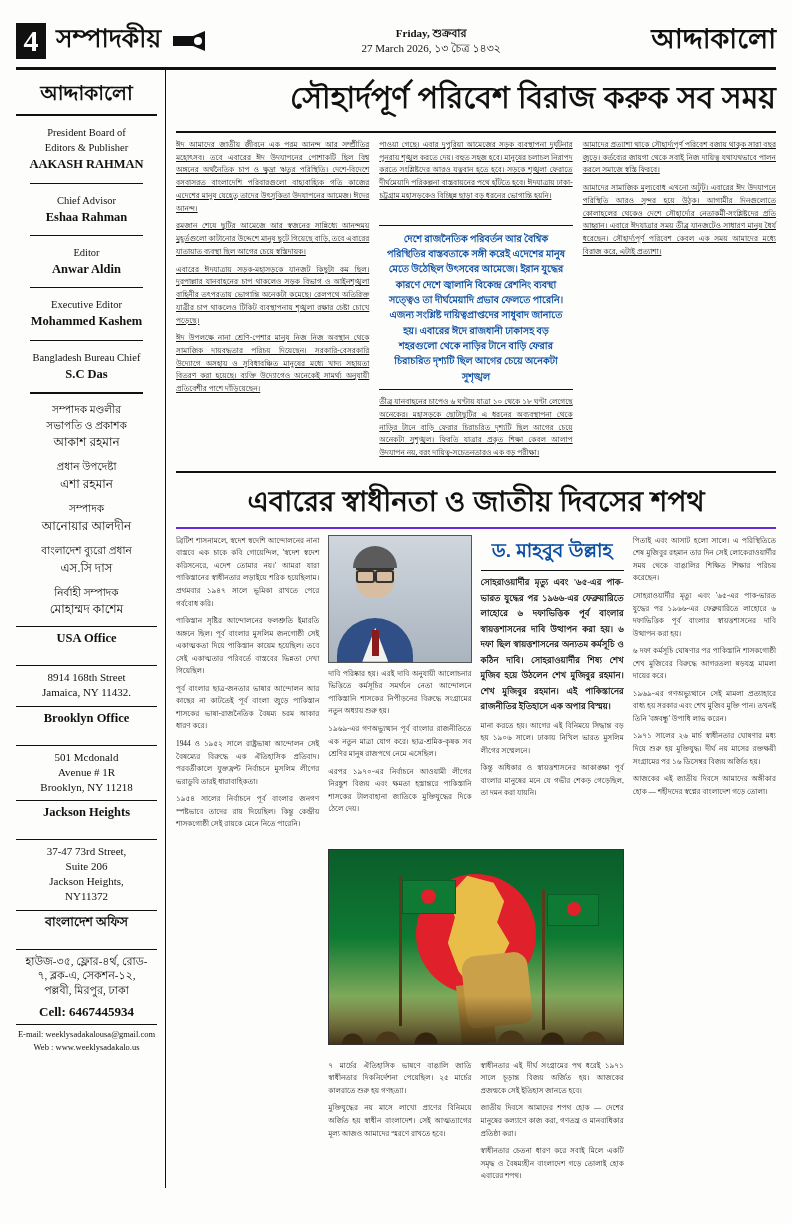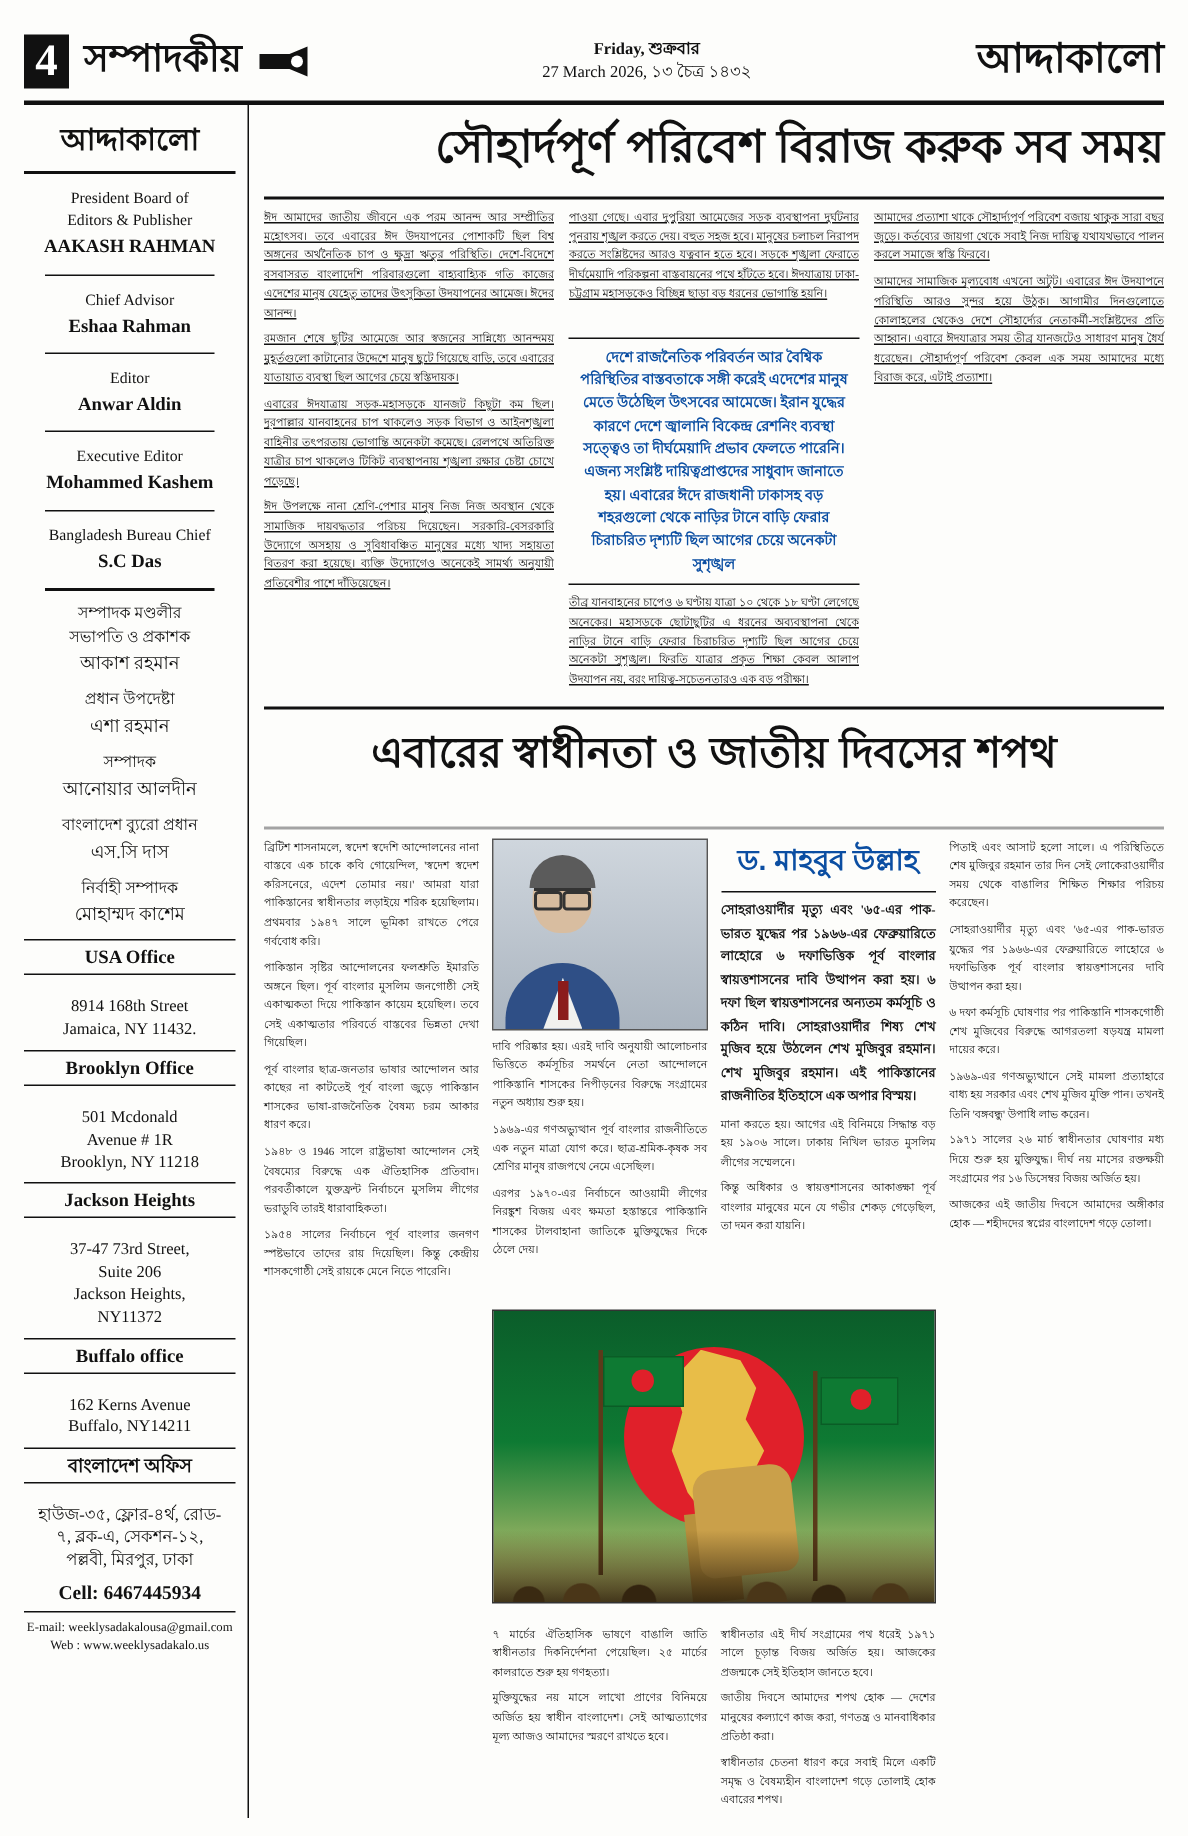--- a/index.html
+++ b/index.html
@@ -58,21 +58,21 @@
   .staff-role { font-size: 10.5px; }
   .staff-name { font-weight:bold; font-size: 12.5px; }
   .rule { height:1px; background:#111; margin: 8px 14px; }
   .bn-block { margin: 8px 0; font-size: 11px; line-height:1.5; }
   .bn-role { font-size: 10.5px; }
   .bn-name { font-weight:normal; font-size: 12px; }
   .office {
     border-top:1px solid #111; margin-top:6px; padding-top:3px;
     font-size: 11px; line-height:1.35;
   }
-  .office-title { font-weight:bold; font-size: 12.5px; border-bottom:1px solid #111; padding-bottom:2px; margin-bottom:14px;}
+  .office-title { font-weight:bold; font-size: 12.5px; border-bottom:1px solid #111; padding-bottom:18px; margin-bottom:4px;}
   .cell { font-weight:bold; font-size:13px; margin:6px 0 4px; }
   .contact { font-size: 8.5px; line-height:1.5; border-top:1px solid #111; padding-top:3px; }
 
   
   .content { flex:1; padding-left: 10px; }
 
   .headline {
     font-size: 30px; font-weight: bold; text-align:right;
     border-bottom: 2px solid #111; padding: 4px 0 6px;
     font-family:"Liberation Sans", sans-serif;
@@ -89,21 +89,21 @@
   .pullquote {
     border-top: 1px solid #111; border-bottom: 1px solid #111;
     padding: 5px 4px; margin: 22px 0 6px;
     font-weight: bold; font-size: 9.6px; line-height: 1.6; text-align:center;
     color:#0b4ea2;
   }
 
   
   .headline2 {
     font-size: 28px; font-weight:bold; text-align:center;
-    padding: 7px 0 24px; border-bottom: 2px solid #a3a3a3;
+    padding: 7px 0 0; border-bottom: 2px solid #6d28d9;
     font-family:"Liberation Sans", sans-serif;
   }
 
   .article-grid {
     display:grid; grid-template-columns: 1fr 1fr 1fr 1fr; gap: 9px;
     padding-top: 6px;
   }
   .acol { font-size: 7.3px; line-height: 1.72; text-align: justify; }
   .acol p { margin: 0 0 5px 0; }
   .author-photo {
@@ -243,25 +243,20 @@
 Brooklyn, NY  11218</div>
       </div>
       <div class="office">
         <div class="office-title">Jackson Heights</div>
         <div style="white-space:pre-line">37-47 73rd Street,
 Suite 206
 Jackson Heights,
 NY11372</div>
       </div>
       <div class="office">
-        <div class="office-title">Buffalo office</div>
-        <div style="white-space:pre-line">162 Kerns Avenue
-Buffalo, NY14211</div>
-      </div>
-      <div class="office">
         <div class="office-title">বাংলাদেশ অফিস</div>
         <div style="white-space:pre-line">হাউজ-৩৫, ফ্লোর-৪র্থ, রোড-
 ৭, ব্লক-এ, সেকশন-১২,
 পল্লবী, মিরপুর, ঢাকা</div>
       </div>
 
       <div class="cell">Cell: 6467445934</div>
       <div class="contact" style="white-space:pre-line">E-mail: weeklysadakalousa@gmail.com
 Web : www.weeklysadakalo.us</div>
     </div>
@@ -289,21 +284,21 @@
       </div>
 
       <div class="headline2">এবারের স্বাধীনতা ও জাতীয় দিবসের শপথ</div>
 
       <div class="article-grid">
 
         <div class="acol">
           <p>ব্রিটিশ শাসনামলে, স্বদেশ স্বদেশি আন্দোলনের নানা বাস্তবে এক চাকে কবি গোয়েন্দিল, 'স্বদেশ স্বদেশ করিসনেরে, এদেশ তোমার নয়।' আমরা যারা পাকিস্তানের স্বাধীনতার লড়াইয়ে শরিক হয়েছিলাম। প্রথমবার ১৯৪৭ সালে ভূমিকা রাখতে পেরে গর্ববোধ করি।</p>
           <p>পাকিস্তান সৃষ্টির আন্দোলনের ফলশ্রুতি ইমারতি অঙ্গনে ছিল। পূর্ব বাংলার মুসলিম জনগোষ্ঠী সেই একাত্মকতা দিয়ে পাকিস্তান কায়েম হয়েছিল। তবে সেই একাত্মতার পরিবর্তে বাস্তবের ভিন্নতা দেখা গিয়েছিল।</p>
           <p>পূর্ব বাংলার ছাত্র-জনতার ভাষার আন্দোলন আর কাছের না কাটতেই পূর্ব বাংলা জুড়ে পাকিস্তান শাসকের ভাষা-রাজনৈতিক বৈষম্য চরম আকার ধারণ করে।</p>
-          <p>১৯৪৮ ও 1946 সালে রাষ্ট্রভাষা আন্দোলন সেই বৈষম্যের বিরুদ্ধে এক ঐতিহাসিক প্রতিবাদ। পরবর্তীকালে যুক্তফ্রন্ট নির্বাচনে মুসলিম লীগের ভরাডুবি তারই ধারাবাহিকতা।</p>
+          <p>1944 ও ১৯৫২ সালে রাষ্ট্রভাষা আন্দোলন সেই বৈষম্যের বিরুদ্ধে এক ঐতিহাসিক প্রতিবাদ। পরবর্তীকালে যুক্তফ্রন্ট নির্বাচনে মুসলিম লীগের ভরাডুবি তারই ধারাবাহিকতা।</p>
           <p>১৯৫৪ সালের নির্বাচনে পূর্ব বাংলার জনগণ স্পষ্টভাবে তাদের রায় দিয়েছিল। কিন্তু কেন্দ্রীয় শাসকগোষ্ঠী সেই রায়কে মেনে নিতে পারেনি।</p>
         </div>
 
         <div class="acol">
           <div class="author-photo" style="width:100%;height:128px;margin-bottom:5px">
             <div class="ph-body"></div>
             <div class="ph-shirt"></div>
             <div class="ph-tie"></div>
             <div class="ph-head"></div>
             <div class="ph-hair"></div>

